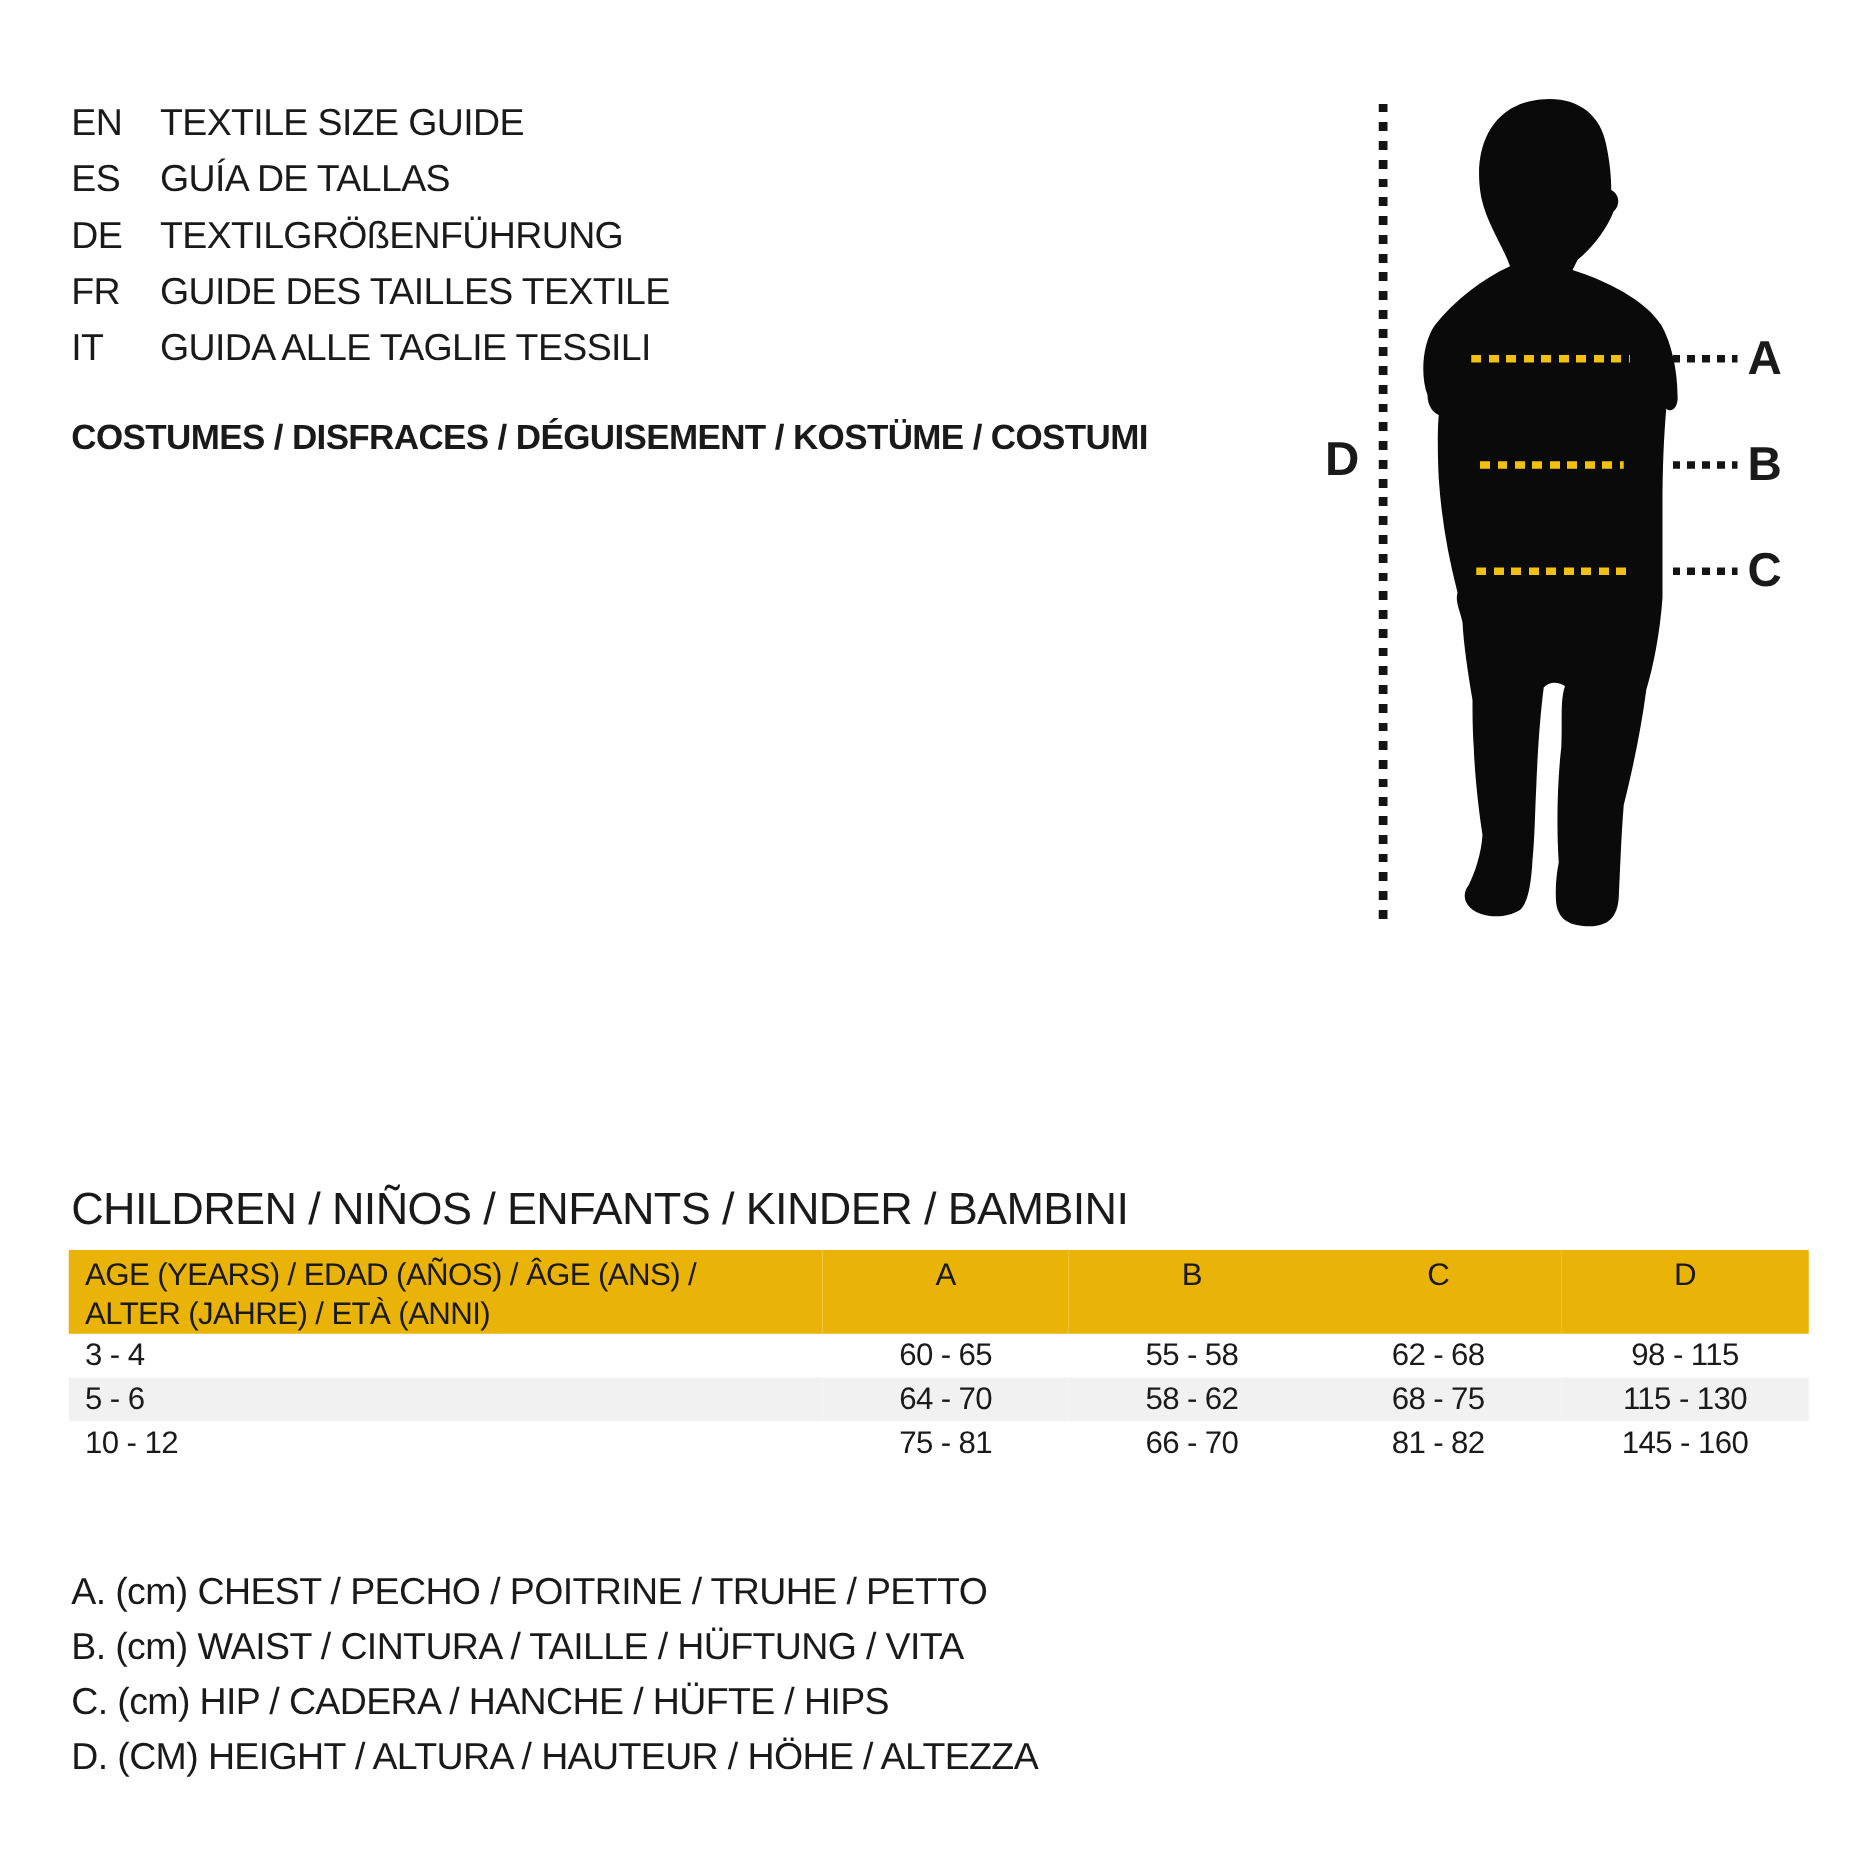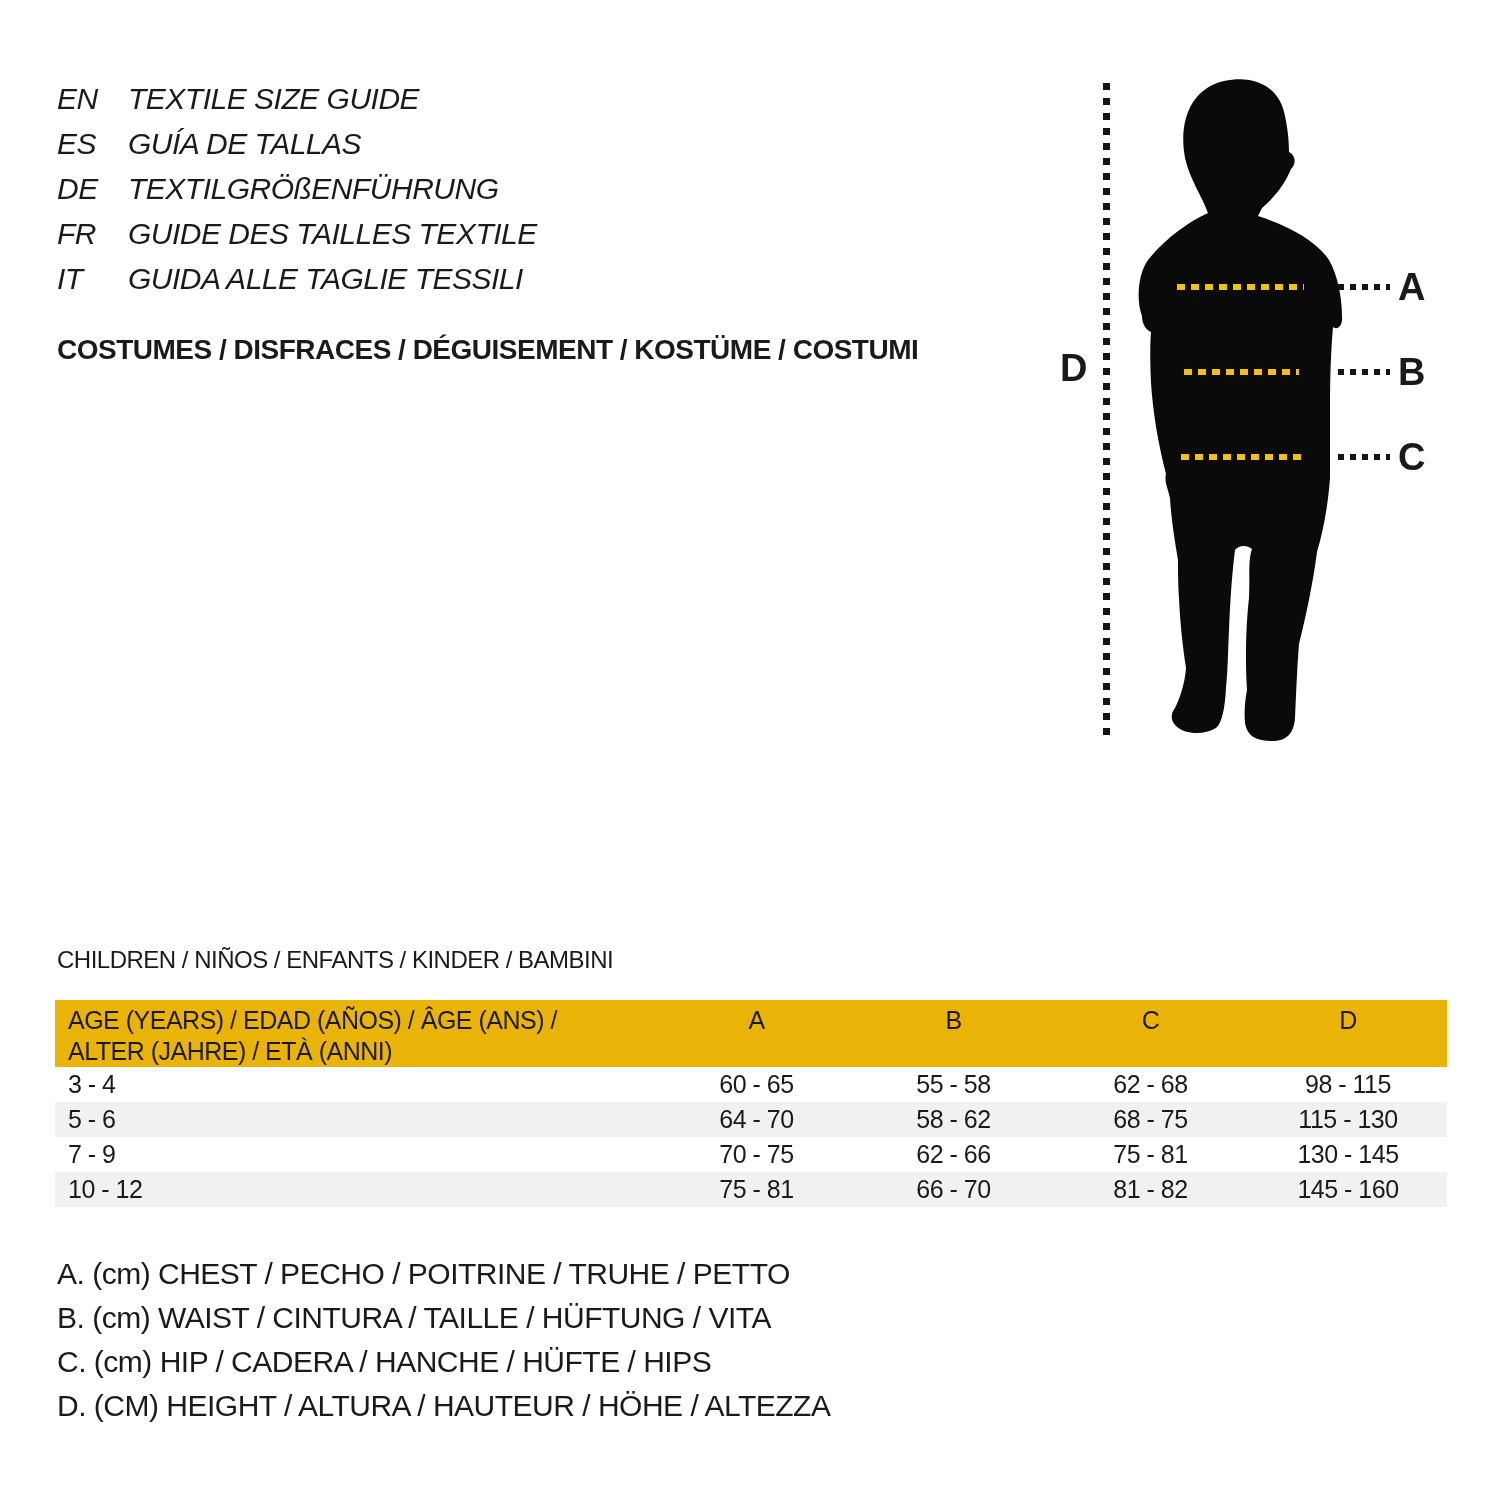--- a/index.html
+++ b/index.html
@@ -2,21 +2,21 @@
 <html><head>
 <meta charset="utf-8">
 <style>
   html,body{margin:0;padding:0;background:#fff;}
   .page{
     position:relative;width:1501px;height:1500px;background:#ffffff;
     font-family:"Liberation Sans", sans-serif;color:#1a1a1a;overflow:hidden;
     letter-spacing:-0.5px;
   }
   
-  .langs{position:absolute;left:57px;top:76px;font-style:italic;}
+  .langs{position:absolute;left:57px;top:76px;}
   .lang-row{display:flex;line-height:45px;font-size:30px;}
   .lang-code{width:71px;flex:0 0 71px;}
   .lang-label{white-space:nowrap;}
   
   .costumes{
     position:absolute;left:57px;top:334px;margin:0;
     font-size:28px;font-weight:bold;white-space:nowrap;letter-spacing:-0.5px;
   }
   
   .figure{position:absolute;left:0;top:0;width:1501px;height:780px;}
@@ -40,21 +40,21 @@
   .leader.b{left:1338px;top:369px;width:52px;}
   .leader.c{left:1338px;top:454px;width:52px;}
   .flabel{position:absolute;font-size:38px;font-weight:bold;line-height:38px;}
   .flabel.a{left:1398px;top:268px;}
   .flabel.b{left:1398px;top:353px;}
   .flabel.c{left:1398px;top:438px;}
   .flabel.d{left:1060px;top:349px;}
   
   .children-title{
     position:absolute;left:57px;top:946px;margin:0;
-    font-size:24px;font-weight:normal;white-space:nowrap;
+    font-size:36px;font-weight:normal;white-space:nowrap;
   }
   .size-table{
     position:absolute;left:55px;top:1000px;width:1392px;
     border-collapse:collapse;table-layout:fixed;font-size:25px;
   }
   .size-table th{
     background:#eab308;font-weight:normal;vertical-align:top;
     padding:5px 0 0 0;height:61px;line-height:31px;
   }
   .size-table th.first{text-align:left;padding-left:13px;}
@@ -188,27 +188,20 @@
         <td>98 - 115</td>
       </tr>
       <tr>
         <td class="first">5 - 6</td>
         <td>64 - 70</td>
         <td>58 - 62</td>
         <td>68 - 75</td>
         <td>115 - 130</td>
       </tr>
       <tr>
-        <td class="first">7 - 9</td>
-        <td>70 - 75</td>
-        <td>62 - 66</td>
-        <td>75 - 81</td>
-        <td>130 - 145</td>
-      </tr>
-      <tr>
         <td class="first">10 - 12</td>
         <td>75 - 81</td>
         <td>66 - 70</td>
         <td>81 - 82</td>
         <td>145 - 160</td>
       </tr>
     </tbody>
   </table>
 
   <ul class="legend">

